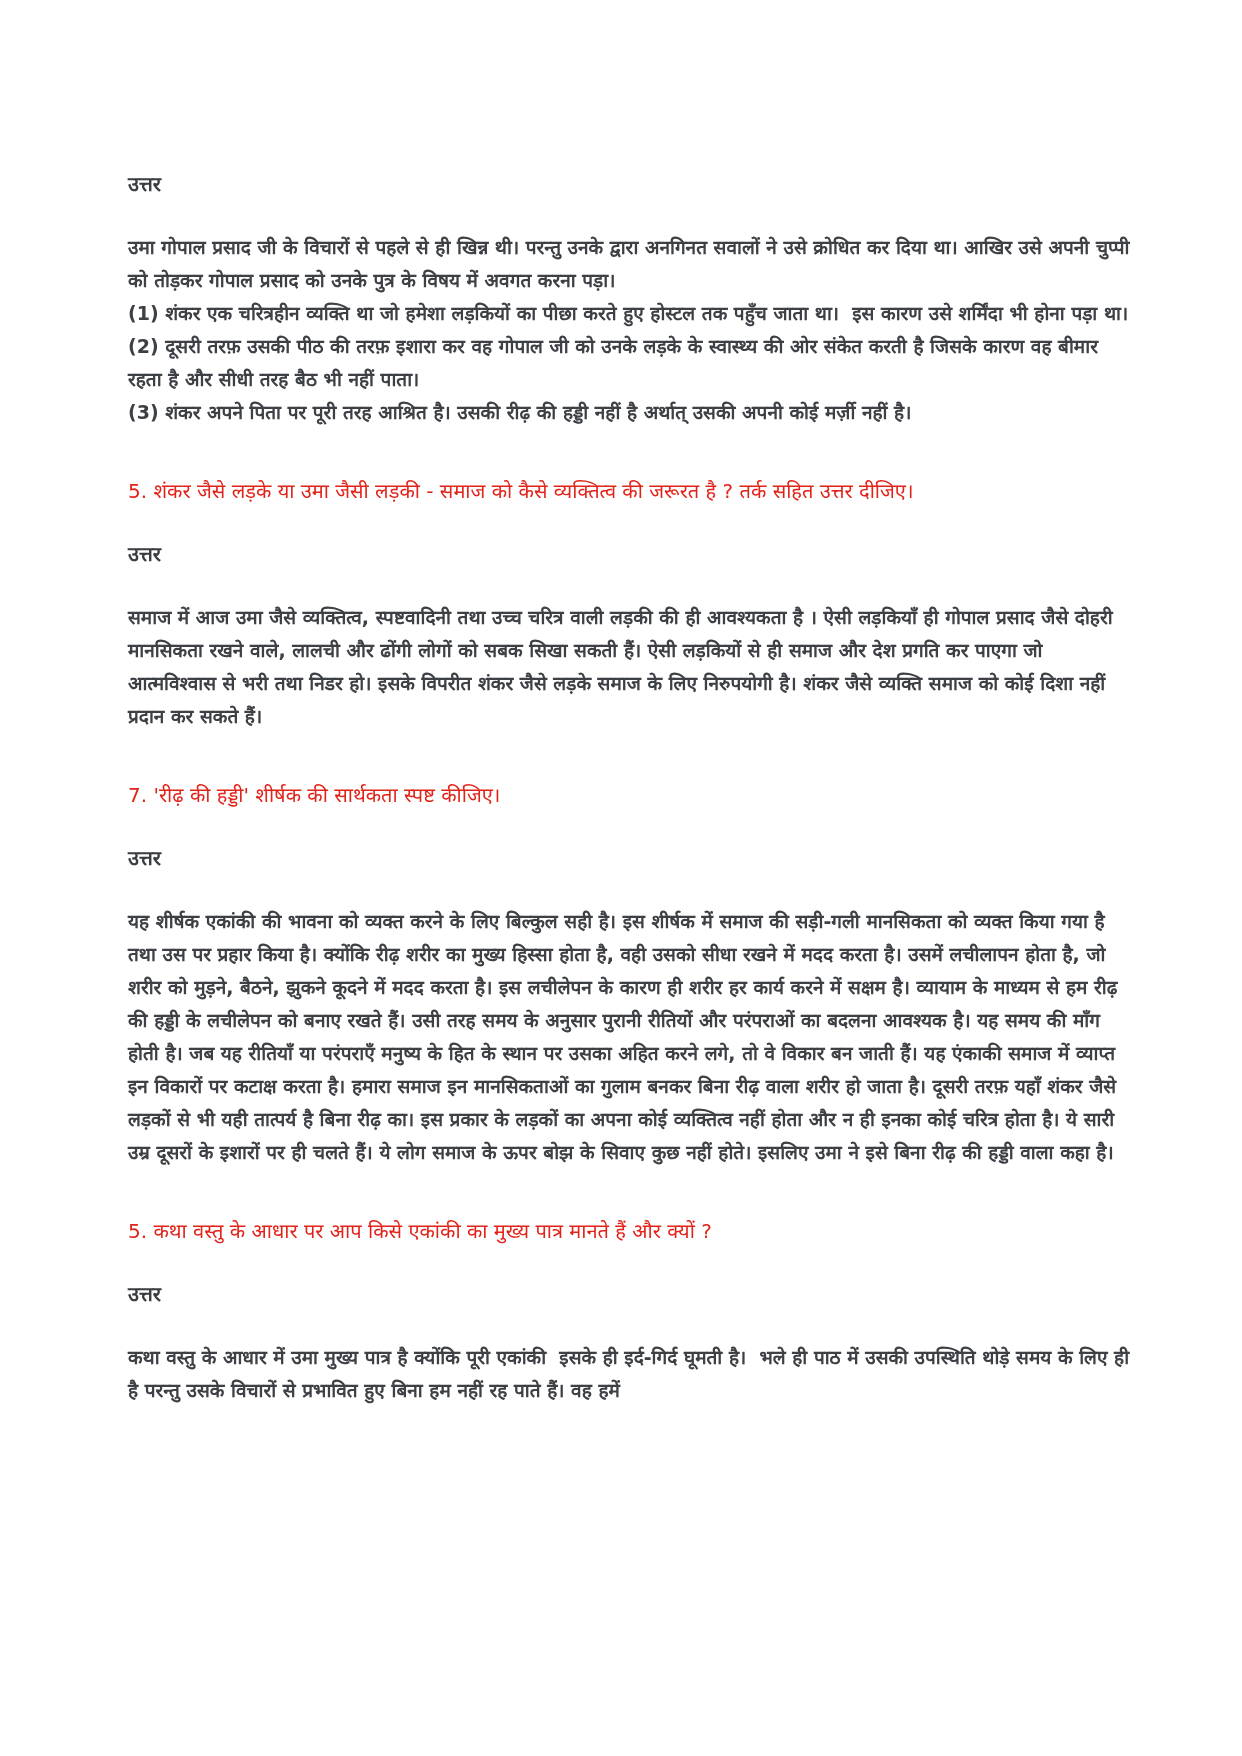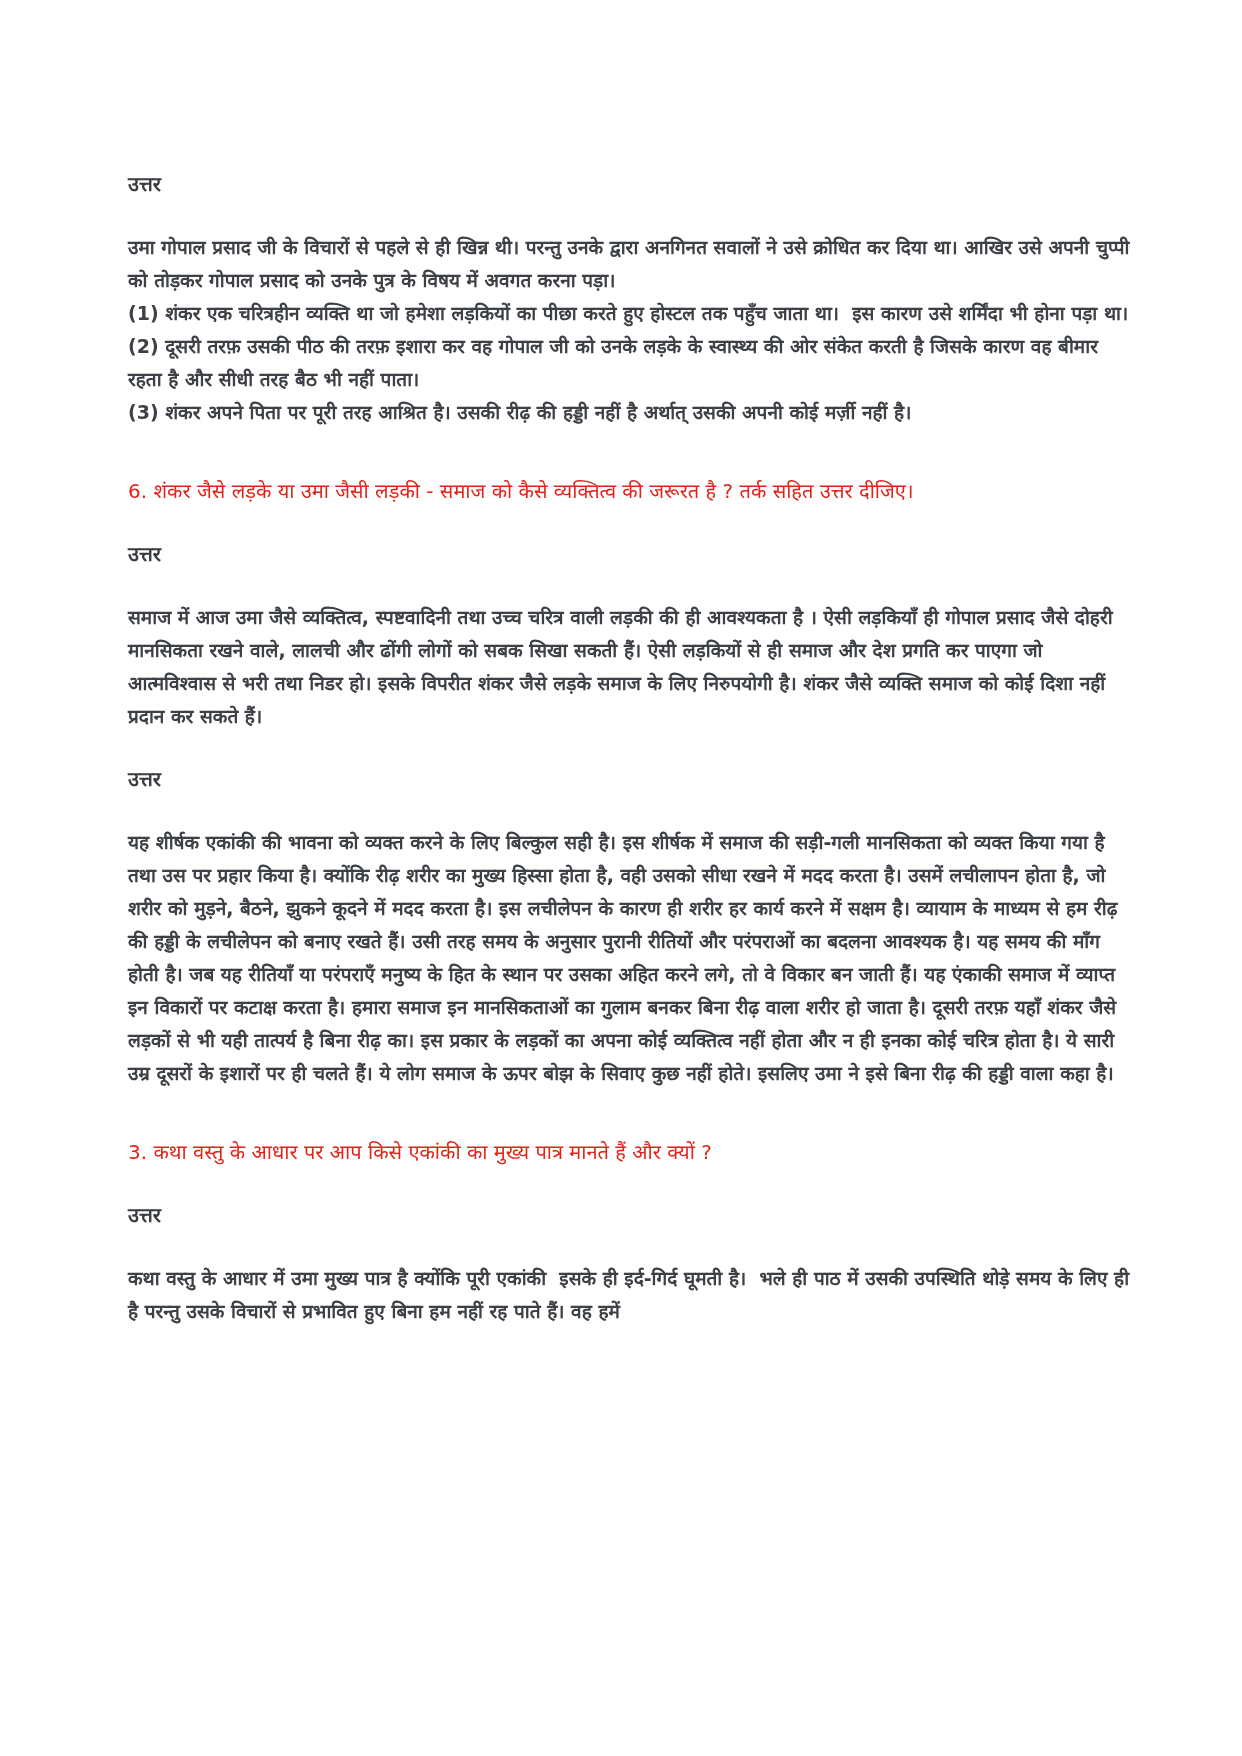--- a/index.html
+++ b/index.html
@@ -49,31 +49,32 @@
 <div class="page">
   <div class="content">
 
     <h3 class="answer-label">उत्तर</h3>
 
     <p class="body-para">उमा गोपाल प्रसाद जी के विचारों से पहले से ही खिन्न थी। परन्तु उनके द्वारा अनगिनत सवालों ने उसे क्रोधित कर दिया था। आखिर उसे अपनी चुप्पी को तोड़कर गोपाल प्रसाद को उनके पुत्र के विषय में अवगत करना पड़ा।
 (1) शंकर एक चरित्रहीन व्यक्ति था जो हमेशा लड़कियों का पीछा करते हुए होस्टल तक पहुँच जाता था।  इस कारण उसे शर्मिंदा भी होना पड़ा था।
 (2) दूसरी तरफ़ उसकी पीठ की तरफ़ इशारा कर वह गोपाल जी को उनके लड़के के स्वास्थ्य की ओर संकेत करती है जिसके कारण वह बीमार रहता है और सीधी तरह बैठ भी नहीं पाता।
 (3) शंकर अपने पिता पर पूरी तरह आश्रित है। उसकी रीढ़ की हड्डी नहीं है अर्थात् उसकी अपनी कोई मर्ज़ी नहीं है।</p>
 
-    <h2 class="question-heading">6. शंकर जैसे लड़के या उमा जैसी लड़की - समाज को कैसे व्यक्तित्व की जरूरत है ? तर्क सहित उत्तर दीजिए।</h2>
+    <h2 class="question-heading">5. शंकर जैसे लड़के या उमा जैसी लड़की - समाज को कैसे व्यक्तित्व की जरूरत है ? तर्क सहित उत्तर दीजिए।</h2>
 
     <h3 class="answer-label">उत्तर</h3>
 
     <p class="body-para">समाज में आज उमा जैसे व्यक्तित्व, स्पष्टवादिनी तथा उच्च चरित्र वाली लड़की की ही आवश्यकता है । ऐसी लड़कियाँ ही गोपाल प्रसाद जैसे दोहरी मानसिकता रखने वाले, लालची और ढोंगी लोगों को सबक सिखा सकती हैं। ऐसी लड़कियों से ही समाज और देश प्रगति कर पाएगा जो आत्मविश्वास से भरी तथा निडर हो। इसके विपरीत शंकर जैसे लड़के समाज के लिए निरुपयोगी है। शंकर जैसे व्यक्ति समाज को कोई दिशा नहीं प्रदान कर सकते हैं।</p>
 
+    <h2 class="question-heading">7. 'रीढ़ की हड्डी' शीर्षक की सार्थकता स्पष्ट कीजिए।</h2>
 
     <h3 class="answer-label">उत्तर</h3>
 
     <p class="body-para">यह शीर्षक एकांकी की भावना को व्यक्त करने के लिए बिल्कुल सही है। इस शीर्षक में समाज की सड़ी-गली मानसिकता को व्यक्त किया गया है तथा उस पर प्रहार किया है। क्योंकि रीढ़ शरीर का मुख्य हिस्सा होता है, वही उसको सीधा रखने में मदद करता है। उसमें लचीलापन होता है, जो शरीर को मुड़ने, बैठने, झुकने कूदने में मदद करता है। इस लचीलेपन के कारण ही शरीर हर कार्य करने में सक्षम है। व्यायाम के माध्यम से हम रीढ़ की हड्डी के लचीलेपन को बनाए रखते हैं। उसी तरह समय के अनुसार पुरानी रीतियों और परंपराओं का बदलना आवश्यक है। यह समय की माँग होती है। जब यह रीतियाँ या परंपराएँ मनुष्य के हित के स्थान पर उसका अहित करने लगे, तो वे विकार बन जाती हैं। यह एंकाकी समाज में व्याप्त इन विकारों पर कटाक्ष करता है। हमारा समाज इन मानसिकताओं का गुलाम बनकर बिना रीढ़ वाला शरीर हो जाता है। दूसरी तरफ़ यहाँ शंकर जैसे लड़कों से भी यही तात्पर्य है बिना रीढ़ का। इस प्रकार के लड़कों का अपना कोई व्यक्तित्व नहीं होता और न ही इनका कोई चरित्र होता है। ये सारी उम्र दूसरों के इशारों पर ही चलते हैं। ये लोग समाज के ऊपर बोझ के सिवाए कुछ नहीं होते। इसलिए उमा ने इसे बिना रीढ़ की हड्डी वाला कहा है।</p>
 
-    <h2 class="question-heading">3. कथा वस्तु के आधार पर आप किसे एकांकी का मुख्य पात्र मानते हैं और क्यों ?</h2>
+    <h2 class="question-heading">5. कथा वस्तु के आधार पर आप किसे एकांकी का मुख्य पात्र मानते हैं और क्यों ?</h2>
 
     <h3 class="answer-label">उत्तर</h3>
 
     <p class="body-para">कथा वस्तु के आधार में उमा मुख्य पात्र है क्योंकि पूरी एकांकी  इसके ही इर्द-गिर्द घूमती है।  भले ही पाठ में उसकी उपस्थिति थोड़े समय के लिए ही है परन्तु उसके विचारों से प्रभावित हुए बिना हम नहीं रह पाते हैं। वह हमें</p>
 
   </div>
 </div>
 
 </body></html>

